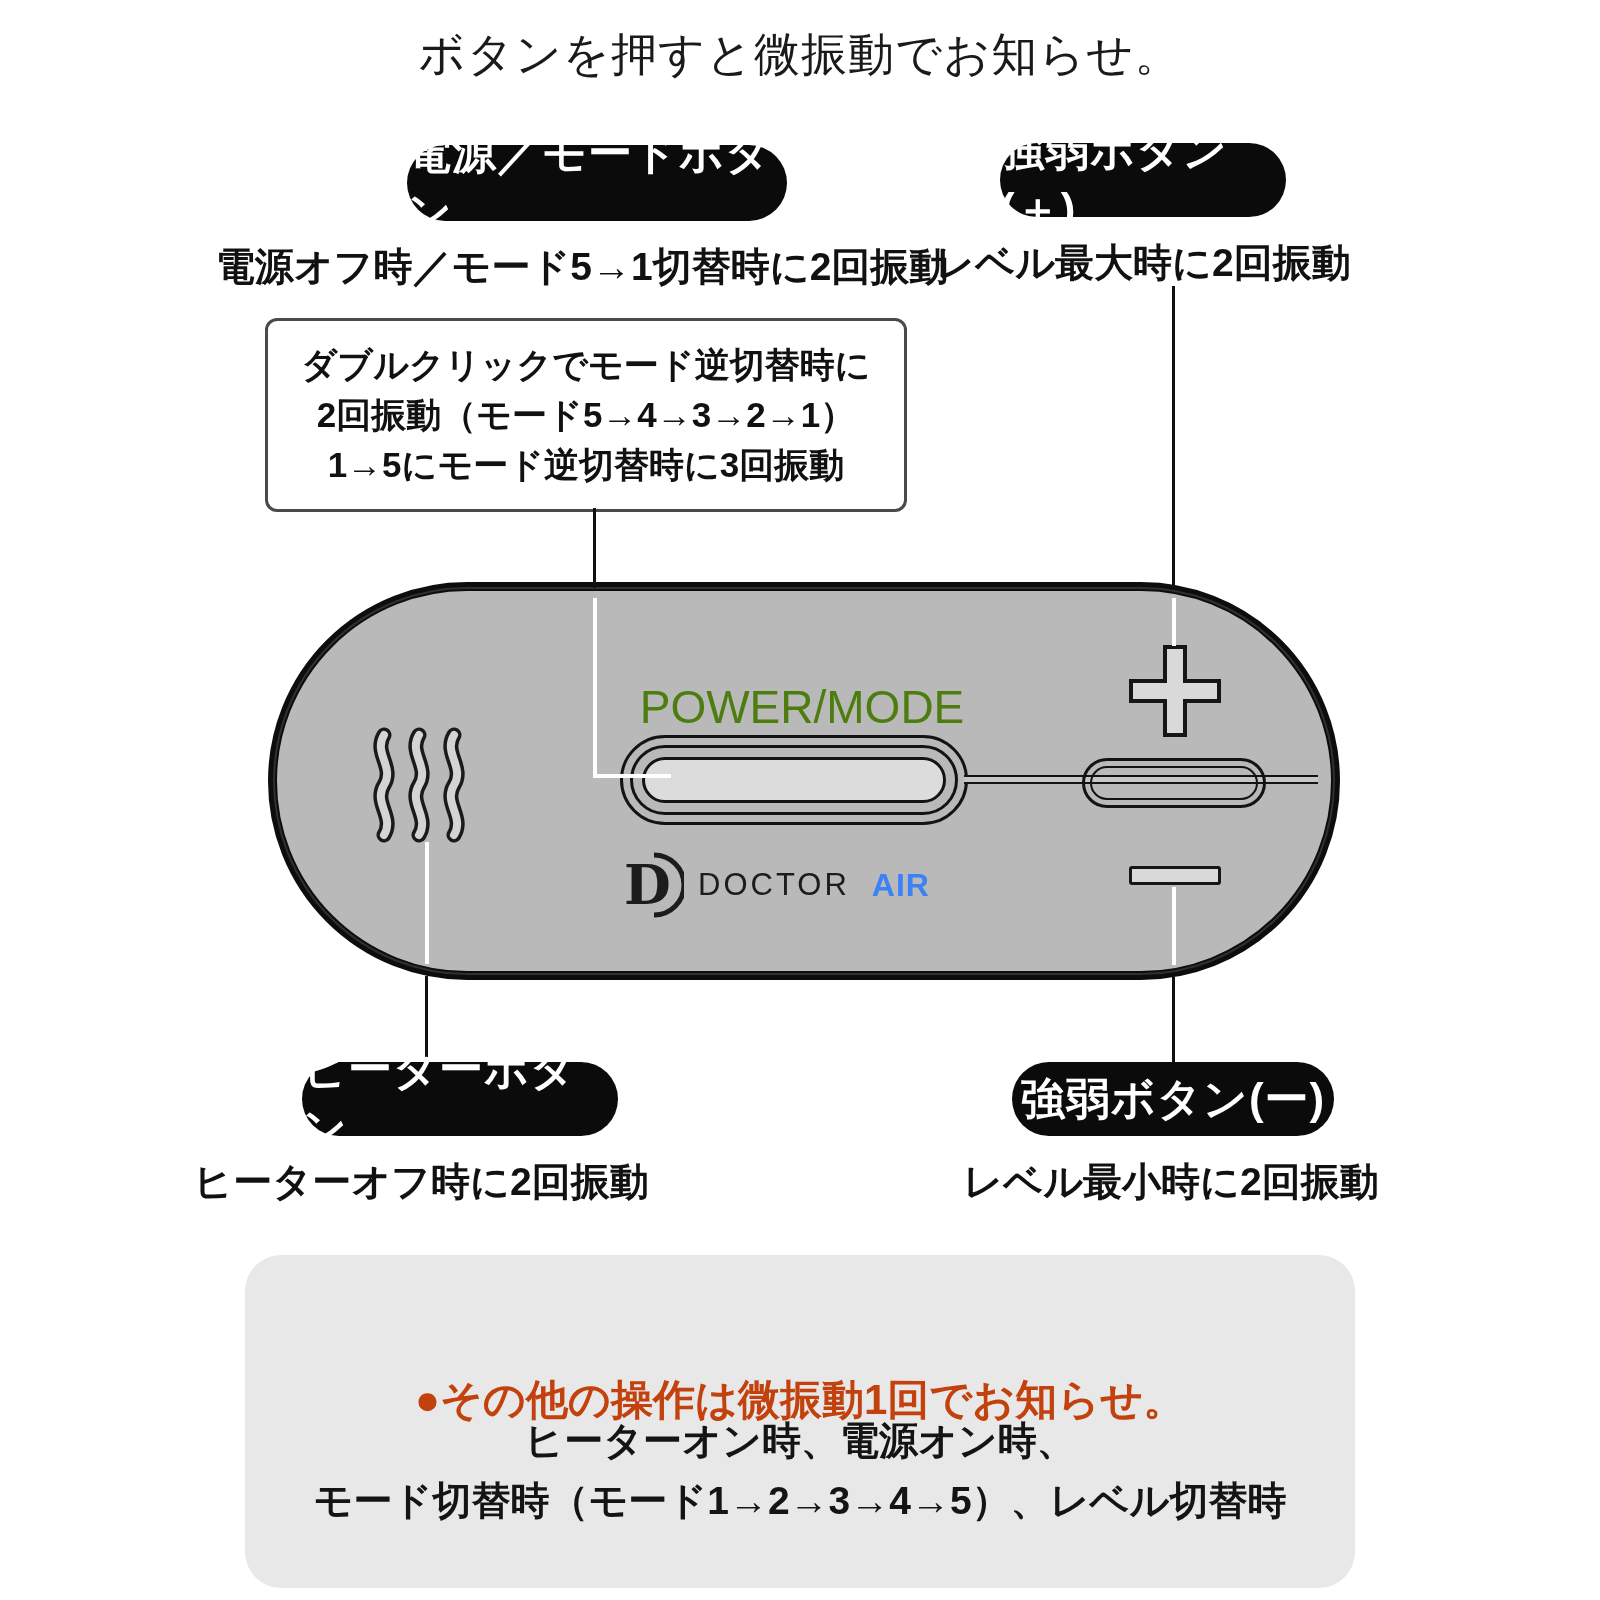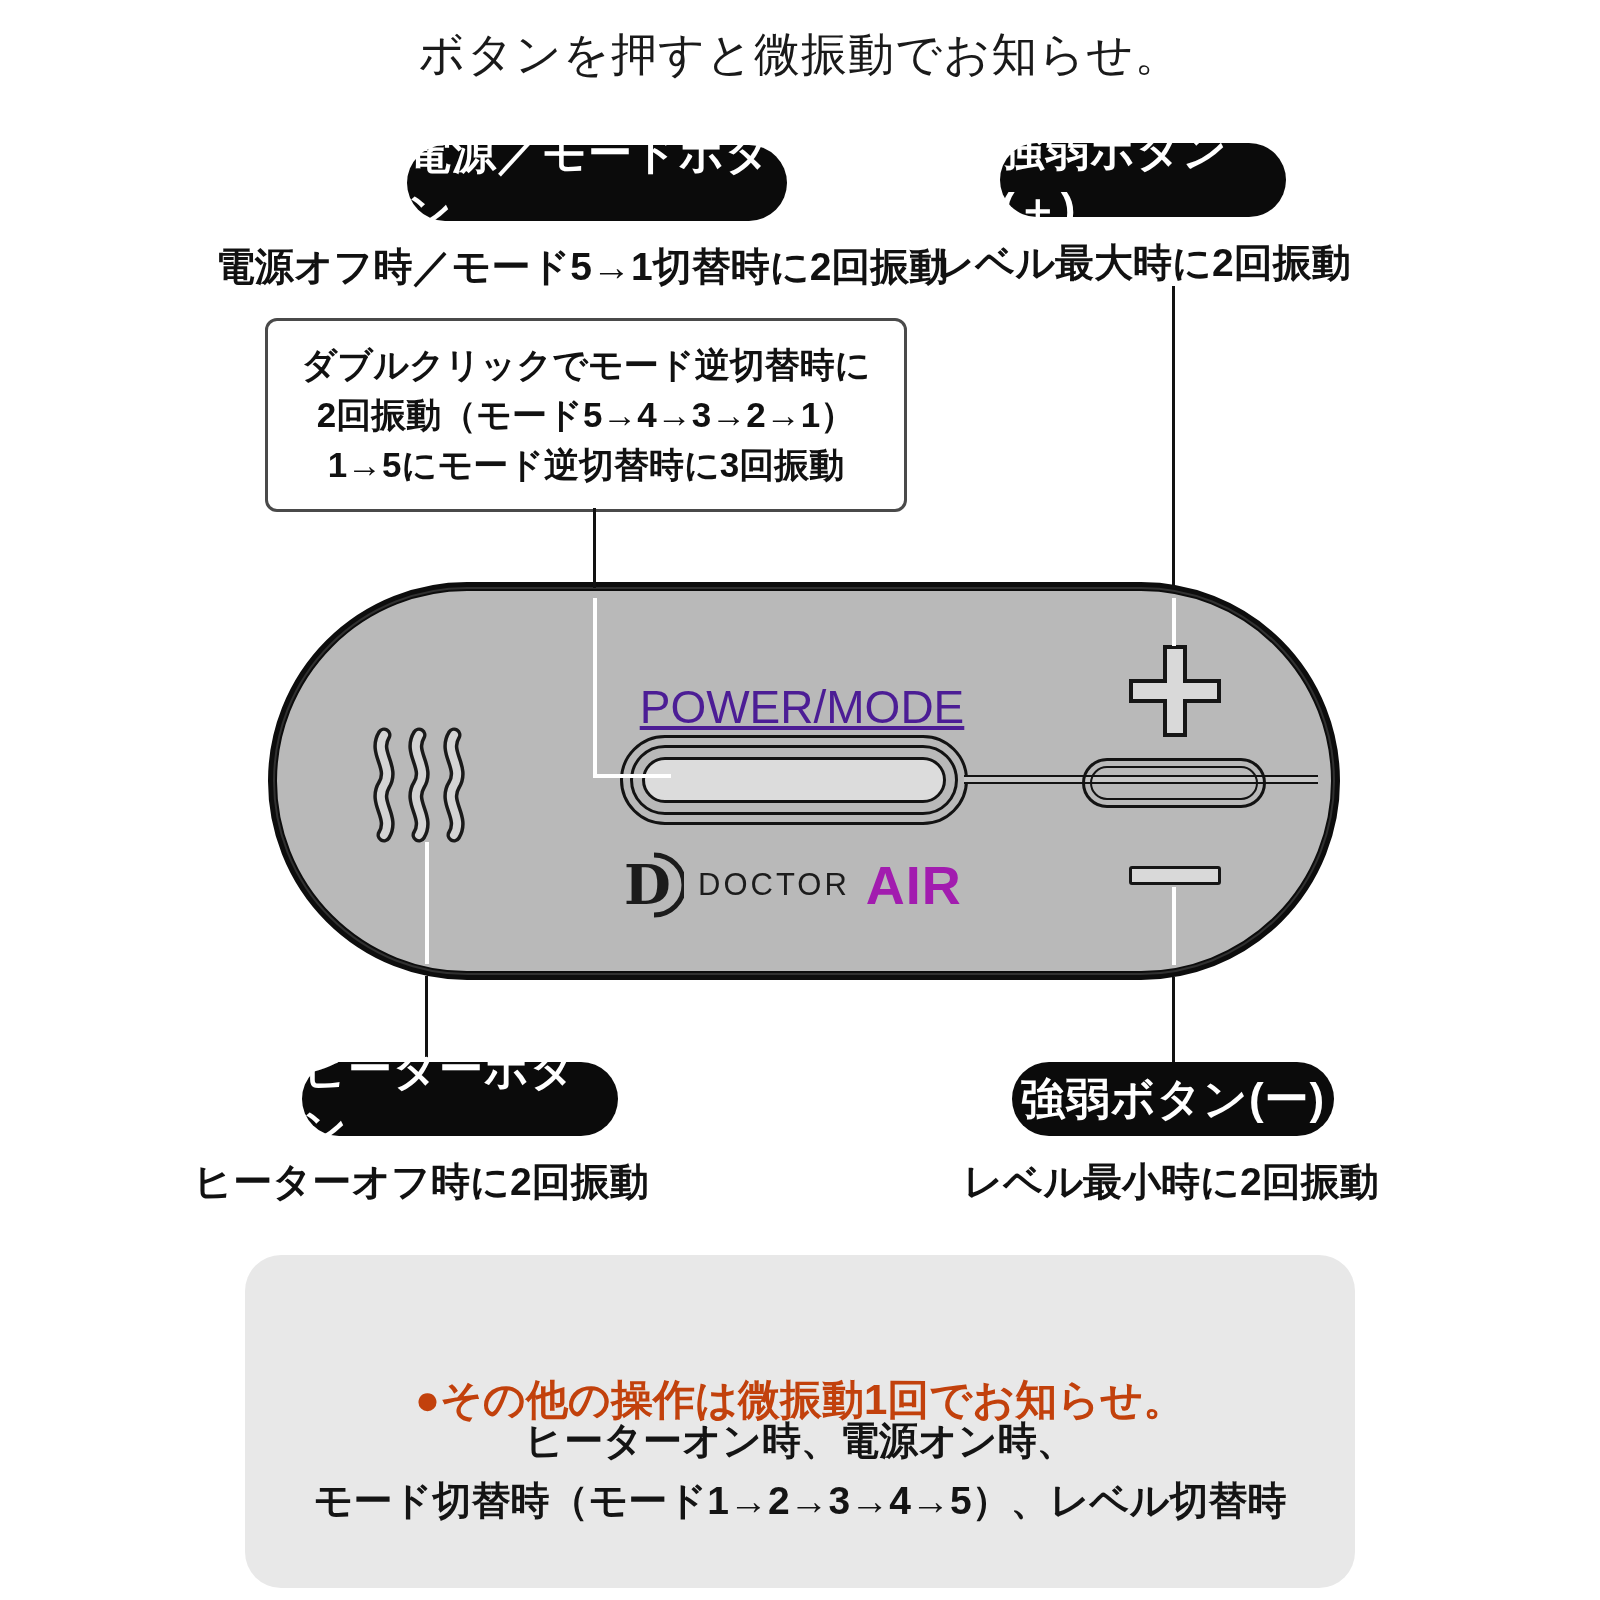--- a/index.html
+++ b/index.html
@@ -27,33 +27,33 @@
   
   .note-box{left:265px;top:318px;width:636px;height:188px;background:#fff;border:3px solid #4a4a4a;border-radius:12px;
             display:flex;flex-direction:column;align-items:center;justify-content:center;gap:6px;}
   .note-line{font-size:35px;font-weight:600;color:#111;white-space:nowrap;line-height:1.25;}
 
   
   .device{left:268px;top:582px;width:1072px;height:398px;background:#b9b9b9;border:9px solid #0d0d0d;
           border-radius:200px;box-sizing:border-box;}
   .device-inner{left:273px;top:587px;width:1062px;height:388px;border:2.5px solid #303030;border-radius:195px;
           box-sizing:border-box;background:transparent;}
-  .powermode-text{left:802px;top:680px;font-size:46px;font-weight:500;color:#4c1d95;letter-spacing:0px;text-decoration:underline;}
+  .powermode-text{left:802px;top:680px;font-size:46px;font-weight:500;color:#4d7c0f;letter-spacing:0px;}
   .btn-outer{left:620px;top:735px;width:348px;height:90px;border:3px solid #131313;border-radius:45px;box-sizing:border-box;}
   .btn-mid{left:630px;top:745px;width:328px;height:70px;border:3px solid #131313;border-radius:35px;box-sizing:border-box;}
   .btn-inner{left:642px;top:757px;width:304px;height:46px;border:3px solid #131313;border-radius:23px;background:#dcdcdc;box-sizing:border-box;}
   .seam{left:964px;top:775px;width:354px;height:9px;background:#c6c6c6;border-top:2.5px solid #131313;border-bottom:2.5px solid #131313;box-sizing:border-box;}
   .slot-outer{left:1082px;top:758px;width:184px;height:50px;border:3px solid #131313;border-radius:25px;box-sizing:border-box;}
   .slot-inner{left:1090px;top:766px;width:168px;height:34px;border:2.5px solid #131313;border-radius:17px;box-sizing:border-box;}
   .heat-svg{left:368px;top:726px;}
   .plus-svg{left:1128px;top:644px;}
   .minus-shape{left:1129px;top:866px;width:92px;height:19px;background:#d9d9d9;border:3px solid #161616;border-radius:3px;box-sizing:border-box;}
   .logo{left:624px;top:852px;height:66px;display:flex;align-items:center;gap:14px;}
   .brand-name{font-size:31px;font-weight:500;letter-spacing:3px;color:#1c1c1c;}
-  .brand-bold{font-size:54px;font-weight:800;letter-spacing:1px;color:#a21caf;margin-left:2px;}
+  .brand-bold{font-size:32px;font-weight:800;letter-spacing:1px;color:#3b82f6;margin-left:8px;}
 
   
   .lead{position:absolute;}
   .lead.black{background:#111;}
   .lead.white{background:#ffffff;}
   .l-box-black{left:593px;top:508px;width:3px;height:80px;}
   .l-box-white{left:593px;top:598px;width:4px;height:180px;}
   .l-box-whiteh{left:593px;top:774px;width:78px;height:4px;}
   .l-plus-black{left:1172px;top:286px;width:3px;height:302px;}
   .l-plus-white{left:1172px;top:598px;width:4px;height:48px;}

